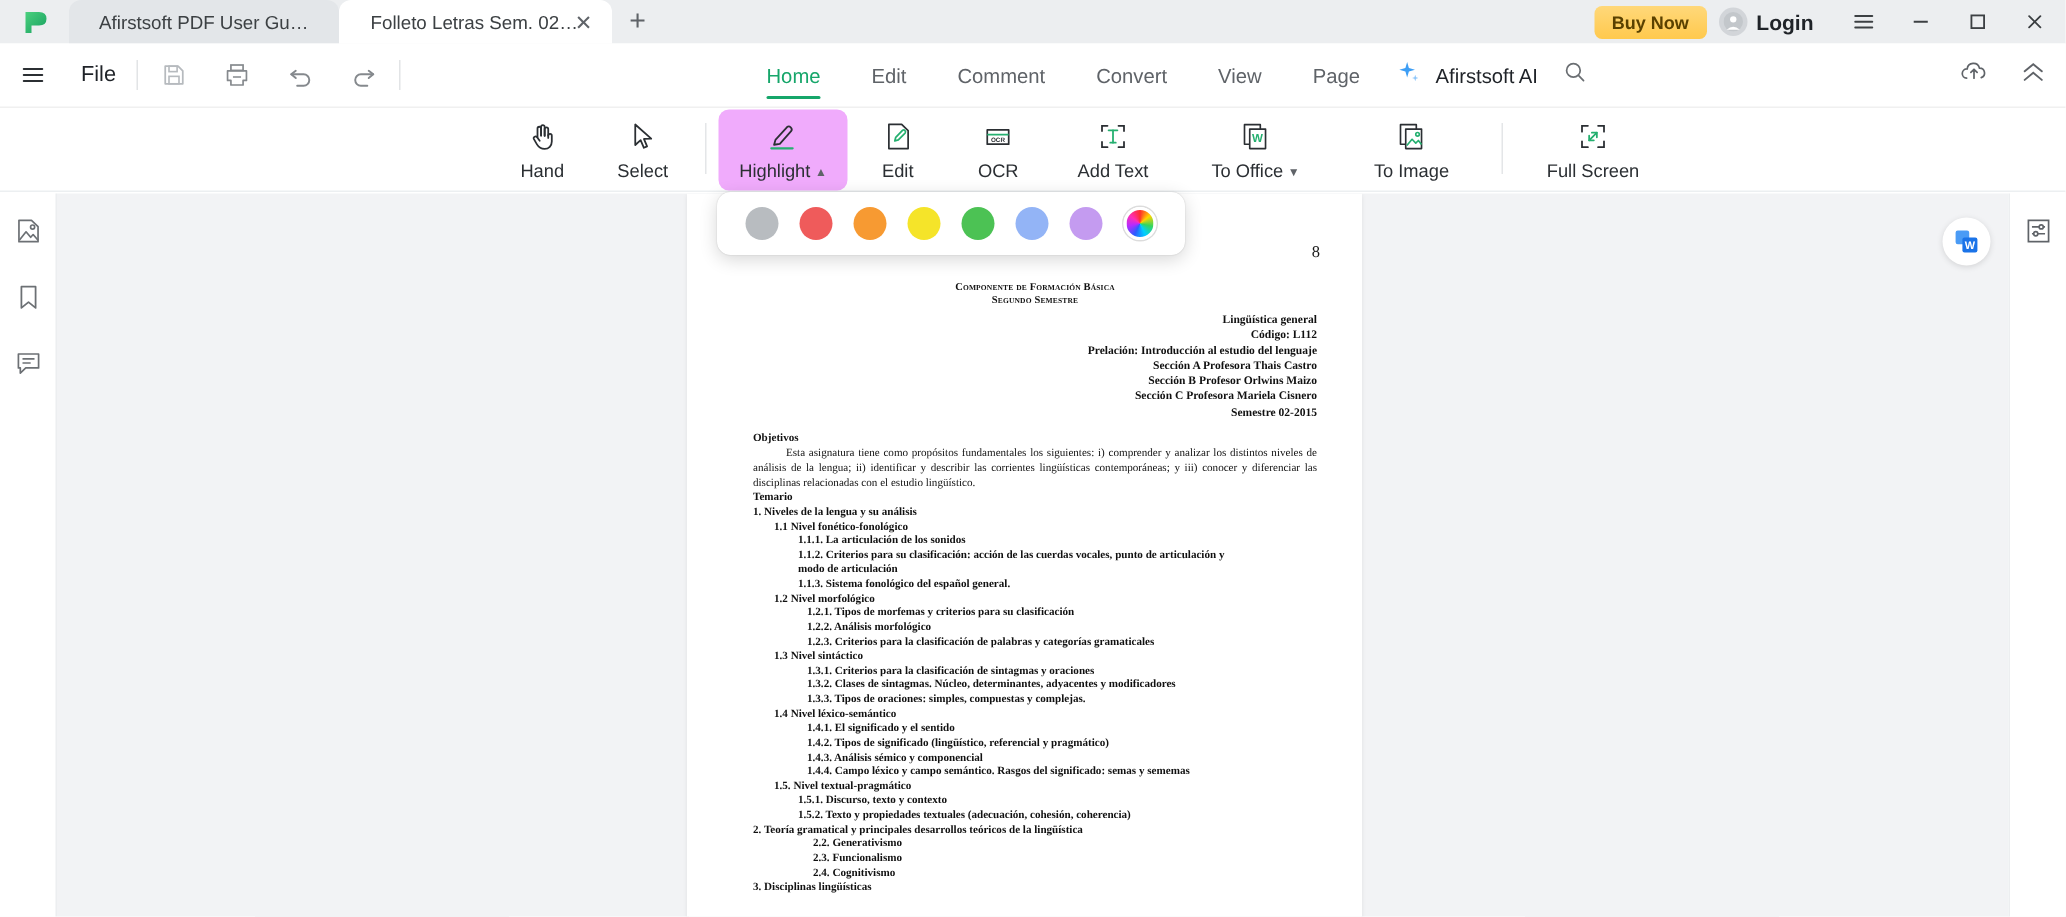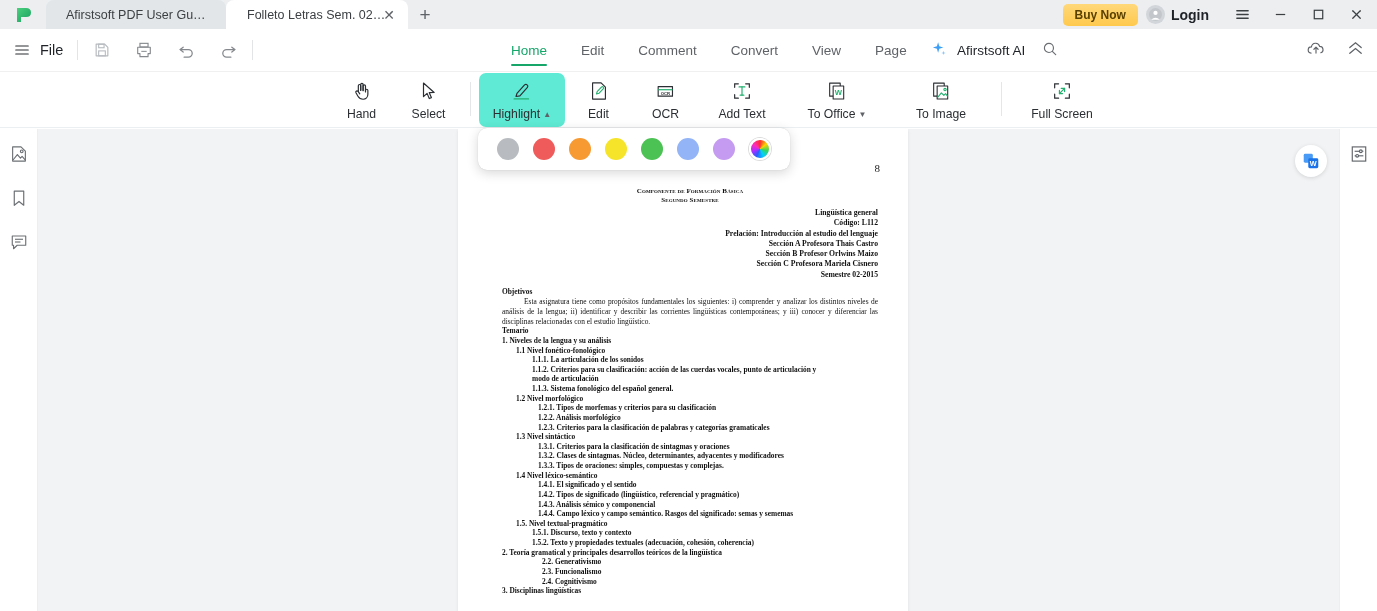--- a/index.html
+++ b/index.html
@@ -69,21 +69,21 @@
     color: #3c4043;
   }
 
   
   .menurow {
     position: absolute; top: 29px; left: 0; width: 1377px; height: 43px;
     background: #ffffff; display: flex; align-items: center;
     border-bottom: 1px solid #f0f0f0;
   }
   .file-menu {
-    display: flex; align-items: center; gap: 10px;
+    display: flex; align-items: center; gap: 24px;
     margin-left: 14px; font-size: 14.5px; color: #1f2328;
   }
   .divider-v {
     width: 1px; height: 20px; background: #e2e4e6; margin: 0 14px;
   }
   .qa-icons { display: flex; align-items: center; gap: 22px; }
   .qa-icon { width: 20px; height: 20px; display: flex; align-items: center; justify-content: center; }
 
   .ribbon-tabs {
     position: absolute; left: 494px; top: 0; height: 43px;
@@ -117,21 +117,21 @@
   }
   .rb-item {
     width: 67px; height: 54px; margin-top: 1px;
     display: flex; flex-direction: column; align-items: center; justify-content: center;
     gap: 5px; border-radius: 7px; position: relative;
   }
   .rb-item.first { margin-left: 328px; }
   .rb-item .rb-label { font-size: 12.2px; color: #2b2f33; white-space: nowrap; }
   .rb-item.wide { width: 86px; }
   .rb-item.xwide { width: 104px; }
-  .rb-item.selected { background: #5eead4; align-items: center; }
+  .rb-item.selected { background: #f0abfc; align-items: center; }
   .rb-sep { width: 1px; height: 34px; background: #e4e6e8; margin: 10px 8px 0 8px; }
   .rb-icon { height: 22px; display:flex; align-items:center; justify-content:center; }
   .caret { display: inline-block; margin-left: 3px; font-size: 8px; color: #5f6368; vertical-align: middle;}
 
   
   .color-popup {
     position: absolute; left: 478px; top: 128px;
     width: 312px; height: 42px;
     background: #ffffff; border-radius: 9px;
     box-shadow: 0 3px 12px rgba(0,0,0,0.16), 0 0 1px rgba(0,0,0,0.2);

